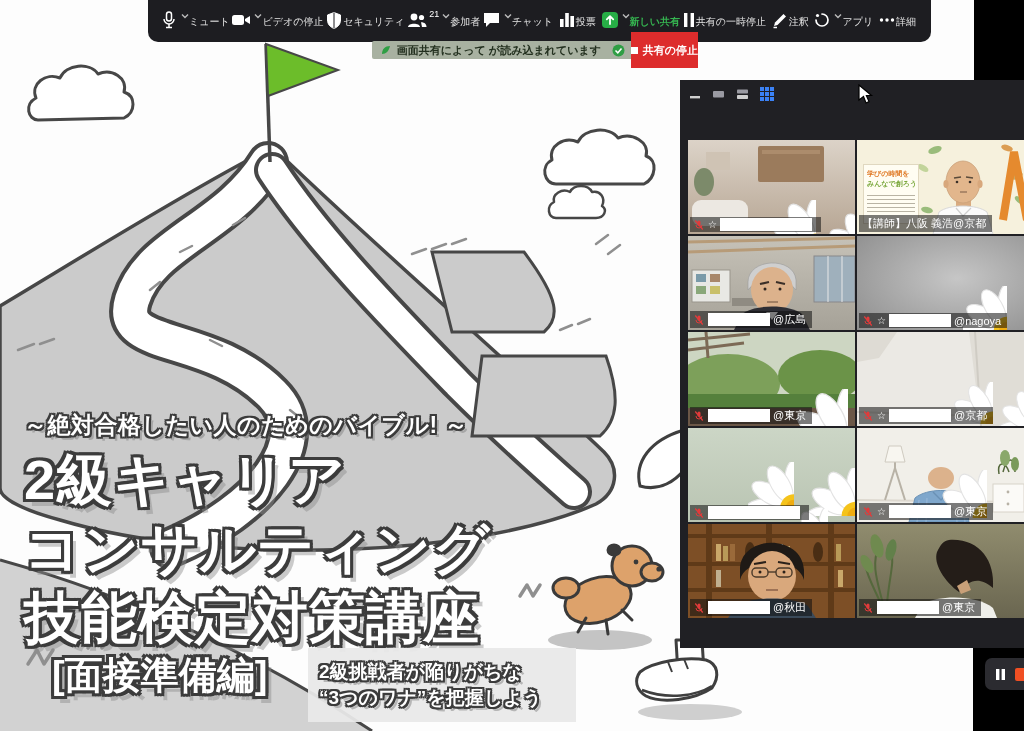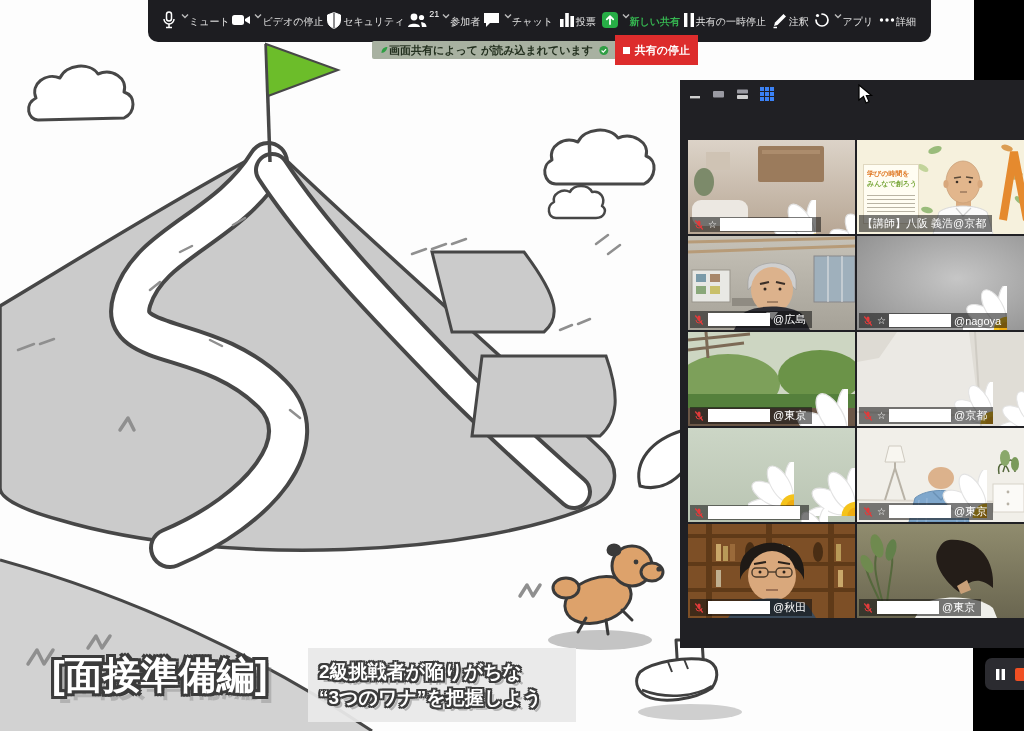--- a/index.html
+++ b/index.html
@@ -37,22 +37,22 @@
   .tb-label{font-size:10px;color:#e4e4e4;margin-top:1px;white-space:nowrap;}
   .tb-label.accent{color:#35b450;font-weight:bold;}
   .tb-badge{font-size:9px;color:#fff;margin-left:1px;margin-top:-2px;}
   .chev{margin-left:3px;margin-top:2px;}
 
   
   .share-banner{position:absolute;left:372px;top:41px;width:326px;height:18px;z-index:6;
     background:#a8b1a1;border-radius:2px;display:flex;align-items:center;padding:0 0 0 8px;
     box-sizing:border-box;}
   .sb-msg{flex:1;text-align:center;font-size:11px;font-weight:bold;color:#23301f;white-space:nowrap;}
-  .sb-stop{height:30px;background:#dd2c2c;color:#fff;font-size:11px;font-weight:bold;
-    display:flex;align-items:center;padding:0 8px;cursor:pointer;white-space:nowrap;}
+  .sb-stop{height:36px;background:#dd2c2c;color:#fff;font-size:11px;font-weight:bold;
+    display:flex;align-items:center;padding:0 0;cursor:pointer;white-space:nowrap;}
   .sb-stop-sq{display:inline-block;width:7px;height:7px;background:#fff;margin-right:5px;}
 
   
   .panel{position:absolute;left:680px;top:80px;width:344px;height:568px;background:#202024;z-index:4;}
   .panel-controls{position:absolute;left:9px;top:7px;display:flex;gap:11px;align-items:center;}
   .panel-controls svg{cursor:pointer;}
   .tiles{position:absolute;left:8px;top:60px;display:grid;grid-template-columns:167px 169px;
     grid-auto-rows:94px;gap:2px;}
   .tile{position:relative;overflow:hidden;background:#444;}
   .tile svg.scene{position:absolute;left:0;top:0;}
@@ -137,20 +137,26 @@
 
     <g stroke="#3f3f3f" stroke-width="3" stroke-linejoin="round">
       <polygon points="676,640 702,640 704,672 678,674" fill="#ffffff"></polygon>
       <path d="M640,672 C652,662 686,656 706,660 C718,664 720,676 712,688 C694,700 662,704 646,696 C636,690 634,680 640,672 Z" fill="#ffffff"></path>
       <path d="M642,690 C668,700 696,696 712,686" fill="none" stroke-width="2.5"></path>
       <path d="M668,662 l4,10 M684,659 l4,10" fill="none" stroke-width="2"></path>
     </g>
     <ellipse cx="690" cy="712" rx="52" ry="8" fill="#cfcfcf"></ellipse>
   </svg>
 
+  <div class="slide-copy">
+    <div class="tagline outline-sm">～絶対合格したい人のためのバイブル! ～</div>
+    <div class="title outline-lg">2級キャリア</div>
+    <div class="title outline-lg">コンサルティング</div>
+    <div class="title outline-lg">技能検定対策講座</div>
+  </div>
   <div class="edition outline-lg">[面接準備編]</div>
   <div class="note-box">
     <div class="note-line outline-sm">2級挑戦者が陥りがちな</div>
     <div class="note-line outline-sm">“3つのワナ”を把握しよう</div>
   </div>
 
   <div class="toolbar">
 
     <div class="tb-item">
       <div class="tb-top">

